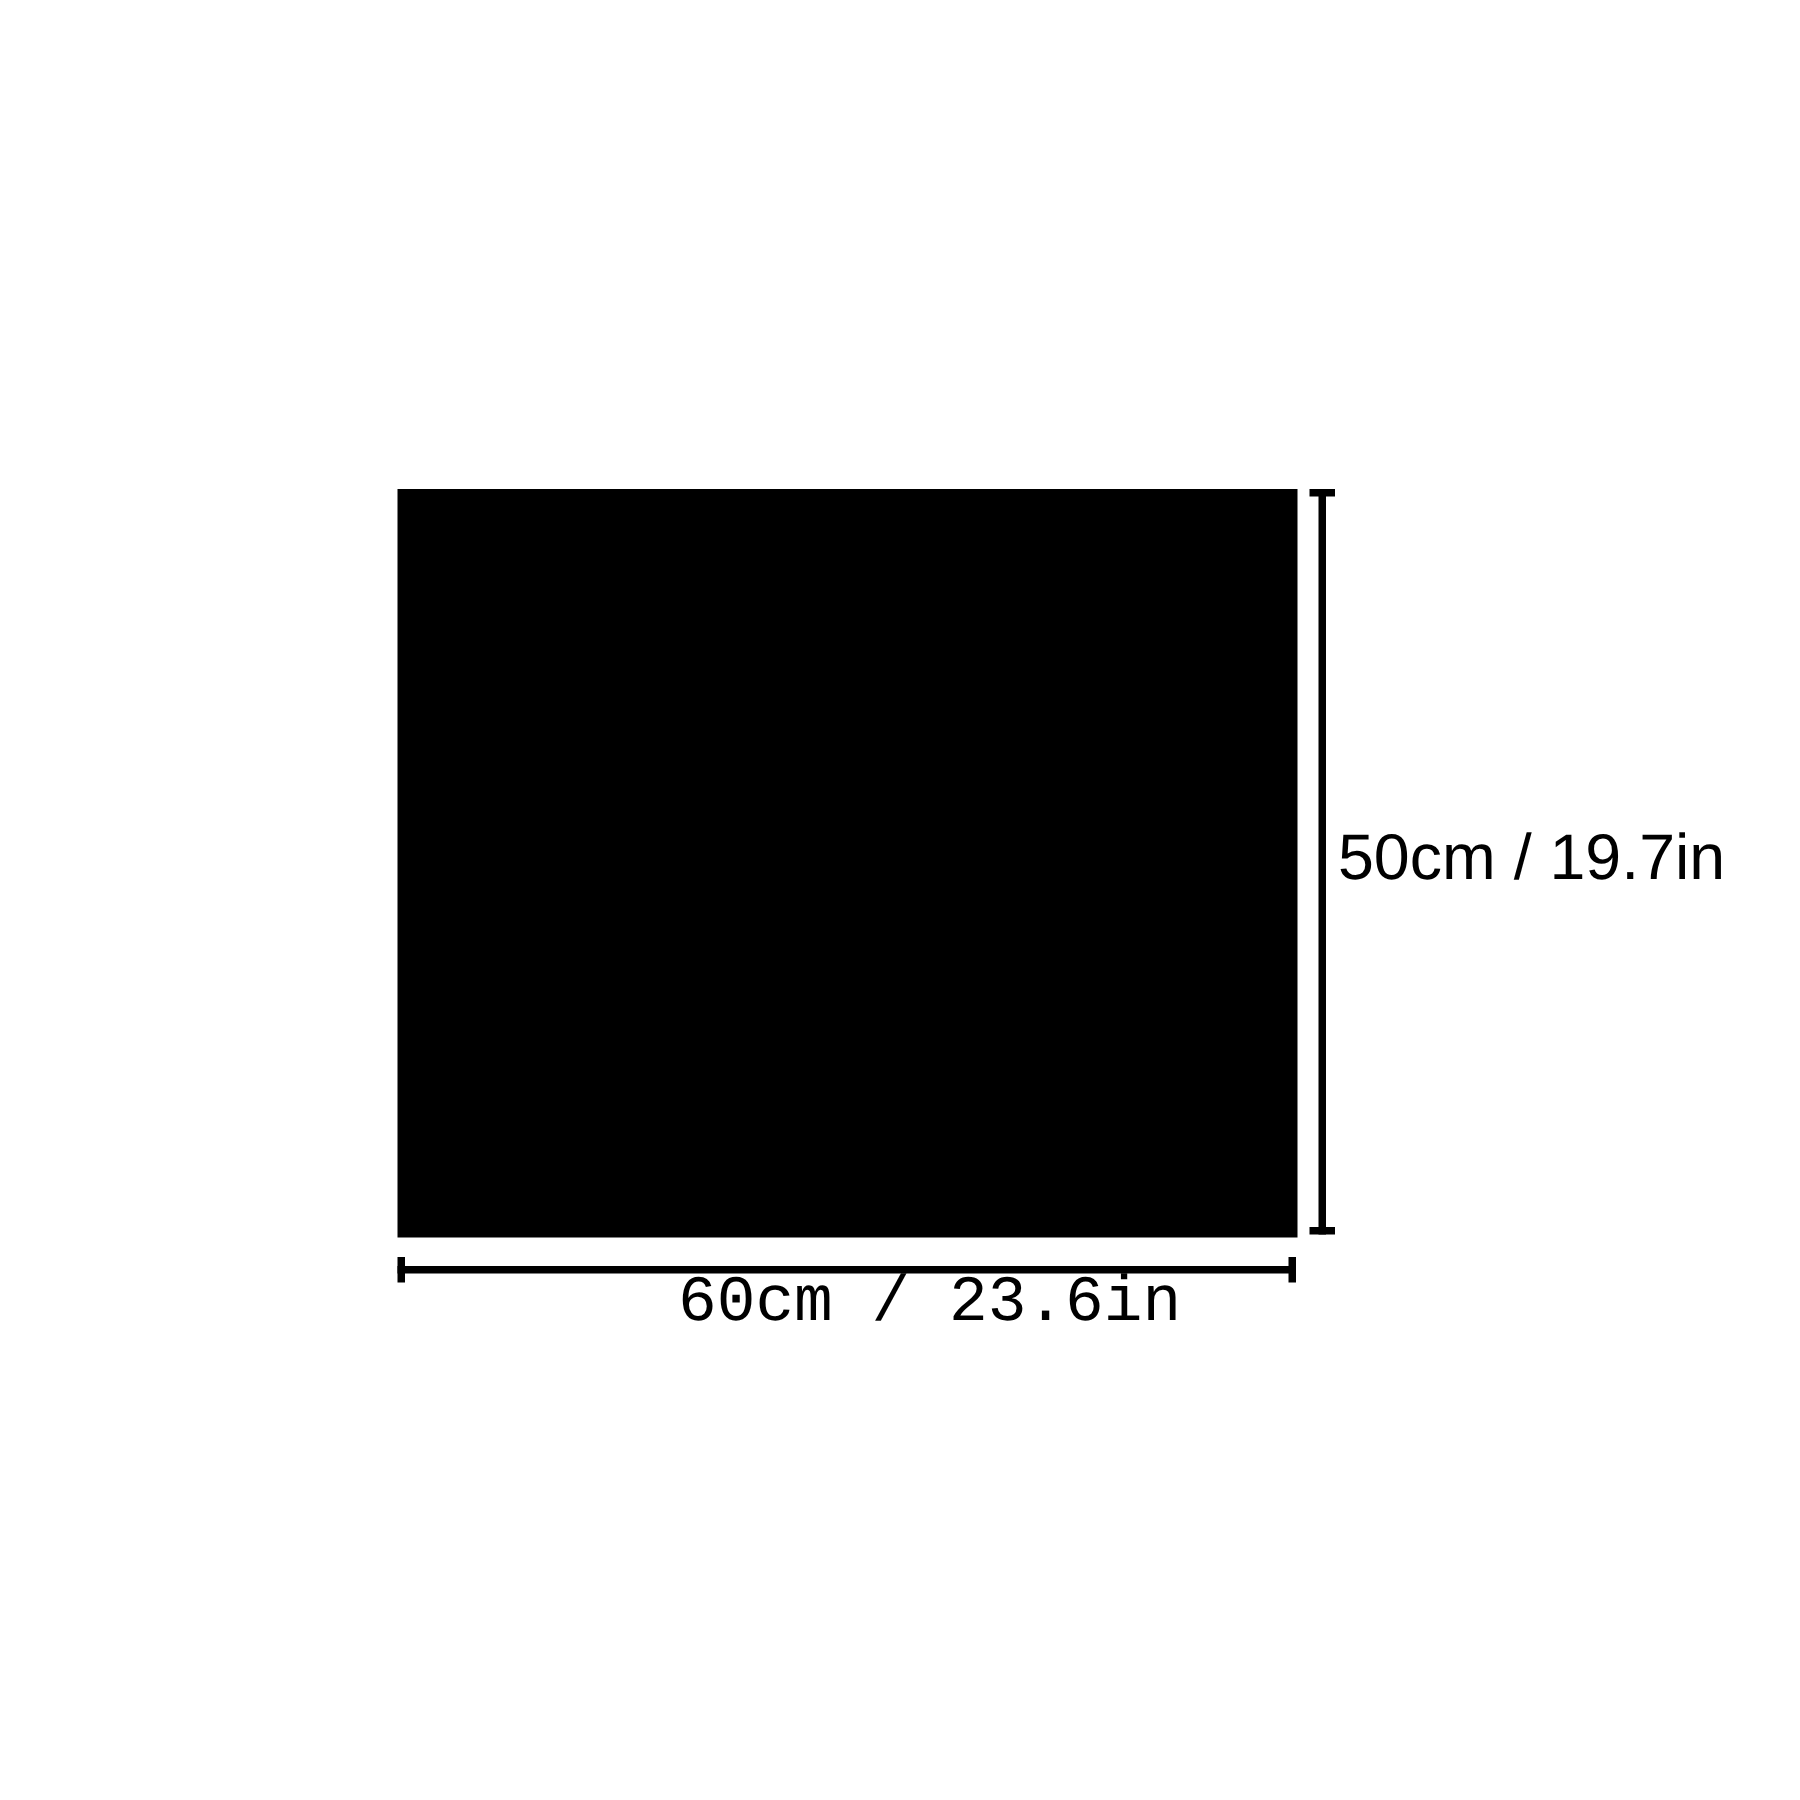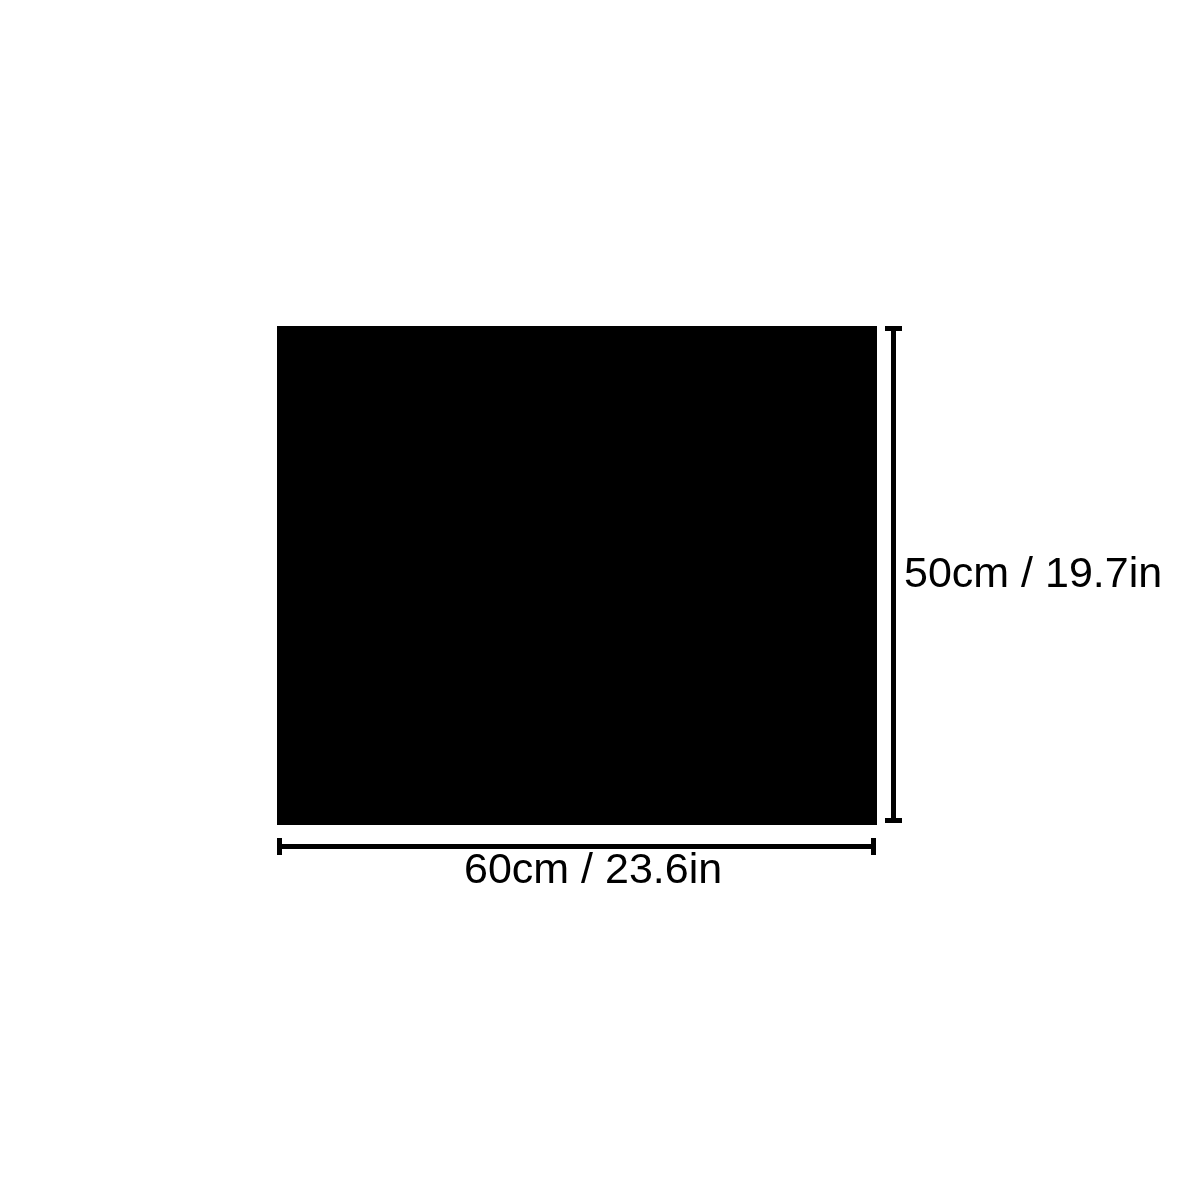--- a/index.html
+++ b/index.html
@@ -10,21 +10,21 @@
     body {
       width: 1200px;
       height: 1200px;
       background: #ffffff;
       font-family: "Liberation Sans", sans-serif;
       position: relative;
       overflow: hidden;
     }
     .stage {
       position: absolute;
-      left: 12px; top: 0;
+      left: 0; top: 0;
       width: 972px;
       height: 1200px;
       background: #ffffff;
     }
     
     .product-rect {
       position: absolute;
       left: 265px;
       top: 326px;
       width: 600px;
@@ -90,20 +90,21 @@
       white-space: nowrap;
       letter-spacing: 0px;
     }
     .height-label {
       left: 892px;
       top: 551px;
     }
     .width-label {
       left: 452px;
       top: 847px;
+      font-family: Liberation Mono, monospace;
     }
   </style>
 </head>
 <body>
 
 <div class="stage">
 
   <div class="product-rect"></div>
 
   <div class="vdim">

